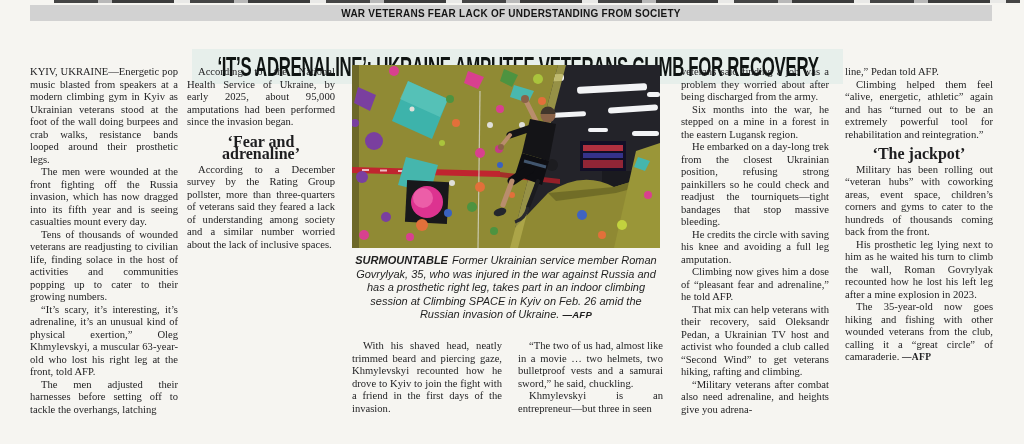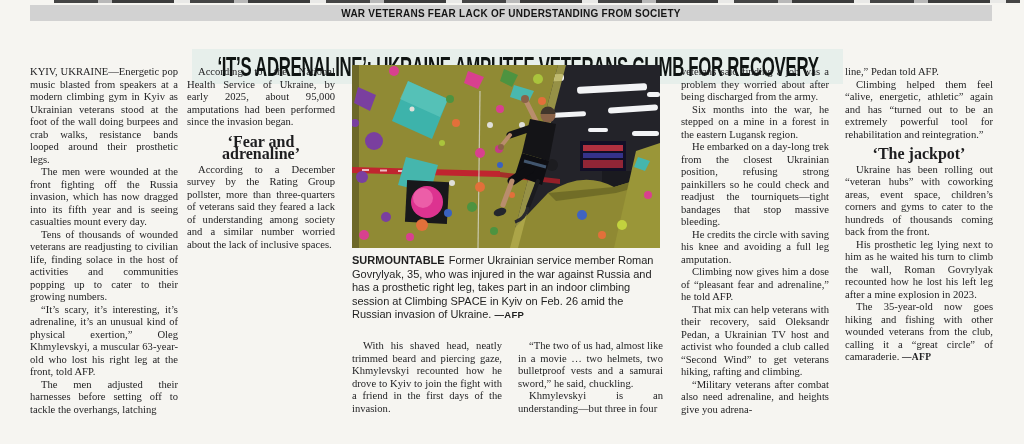--- a/index.html
+++ b/index.html
@@ -42,21 +42,22 @@
   .col2{left:187px;top:66px;}
   .col5{left:681px;top:66px;}
   .col6{left:845px;top:66px;}
   .col3{left:352px;top:340px;width:150px;}
   .col4{left:518px;top:340px;width:145px;}
   .photo{position:absolute;left:352px;top:65px;width:308px;height:183px;}
   .photo svg{display:block;width:308px;height:183px;}
   .caption{
     position:absolute;left:352px;top:254px;width:308px;
     font-family:"Liberation Sans", sans-serif;font-size:11px;line-height:13.5px;color:#1f1f1f;
-    text-align:left;
+    text-align:center;
+    font-style:italic;
   }
   .cap-label{font-weight:bold;margin-right:4px;}
   .cap-credit{font-weight:bold;font-size:9.5px;letter-spacing:.3px;}
 </style>
 </head>
 <body>
 
 <div class="topstrip"></div>
 
 <div class="kicker">
@@ -198,36 +199,36 @@
   <span class="cap-label">SURMOUNTABLE</span><span>Former Ukrainian service member Roman Govrylyak, 35, who was injured in the war against Russia and has a prosthetic right leg, takes part in an indoor climbing session at Climbing SPACE in Kyiv on Feb. 26 amid the Russian invasion of Ukraine.</span>
   <span class="cap-credit">—AFP</span>
 </div>
 
 <div class="col col3">
   <p>With his shaved head, neatly trimmed beard and piercing gaze, Khmylevskyi recounted how he drove to Kyiv to join the fight with a friend in the first days of the invasion.</p>
 </div>
 
 <div class="col col4">
   <p>“The two of us had, almost like in a movie … two helmets, two bulletproof vests and a samurai sword,” he said, chuckling.</p>
-  <p>Khmylevskyi is an understanding—but three in four</p>
+  <p>Khmylevskyi is an entrepreneur—but three in seen</p>
 </div>
 
 <div class="col col5">
   <p class="cont">veterans said finding a job was a problem they worried about after being discharged from the army.</p>
   <p>Six months into the war, he stepped on a mine in a forest in the eastern Lugansk region.</p>
   <p>He embarked on a day-long trek from the closest Ukrainian position, refusing strong painkillers so he could check and readjust the tourniquets—tight bandages that stop massive bleeding.</p>
   <p>He credits the circle with saving his knee and avoiding a full leg amputation.</p>
   <p>Climbing now gives him a dose of “pleasant fear and adrenaline,” he told AFP.</p>
   <p>That mix can help veterans with their recovery, said Oleksandr Pedan, a Ukrainian TV host and activist who founded a club called “Second Wind” to get veterans hiking, rafting and climbing.</p>
   <p>“Military veterans after combat also need adrenaline, and heights give you adrena-</p>
 </div>
 
 <div class="col col6">
   <p class="cont">line,” Pedan told AFP.</p>
   <p>Climbing helped them feel “alive, energetic, athletic” again and has “turned out to be an extremely powerful tool for rehabilitation and reintegration.”</p>
   <p class="subhead">‘The jackpot’</p>
-  <p>Ukraine has been rolling out “veteran hubs” with coworking areas, event space, children’s corners and gyms to cater to the hundreds of thousands coming back from the front.</p>
+  <p>Military has been rolling out “veteran hubs” with coworking areas, event space, children’s corners and gyms to cater to the hundreds of thousands coming back from the front.</p>
   <p>His prosthetic leg lying next to him as he waited his turn to climb the wall, Roman Govrylyak recounted how he lost his left leg after a mine explosion in 2023.</p>
   <p>
     <span>The 35-year-old now goes hiking and fishing with other wounded veterans from the club, calling it a “great circle” of camaraderie.</span>
     <span class="cap-credit">—AFP</span>
   </p>
 </div>
 
 </body></html>

